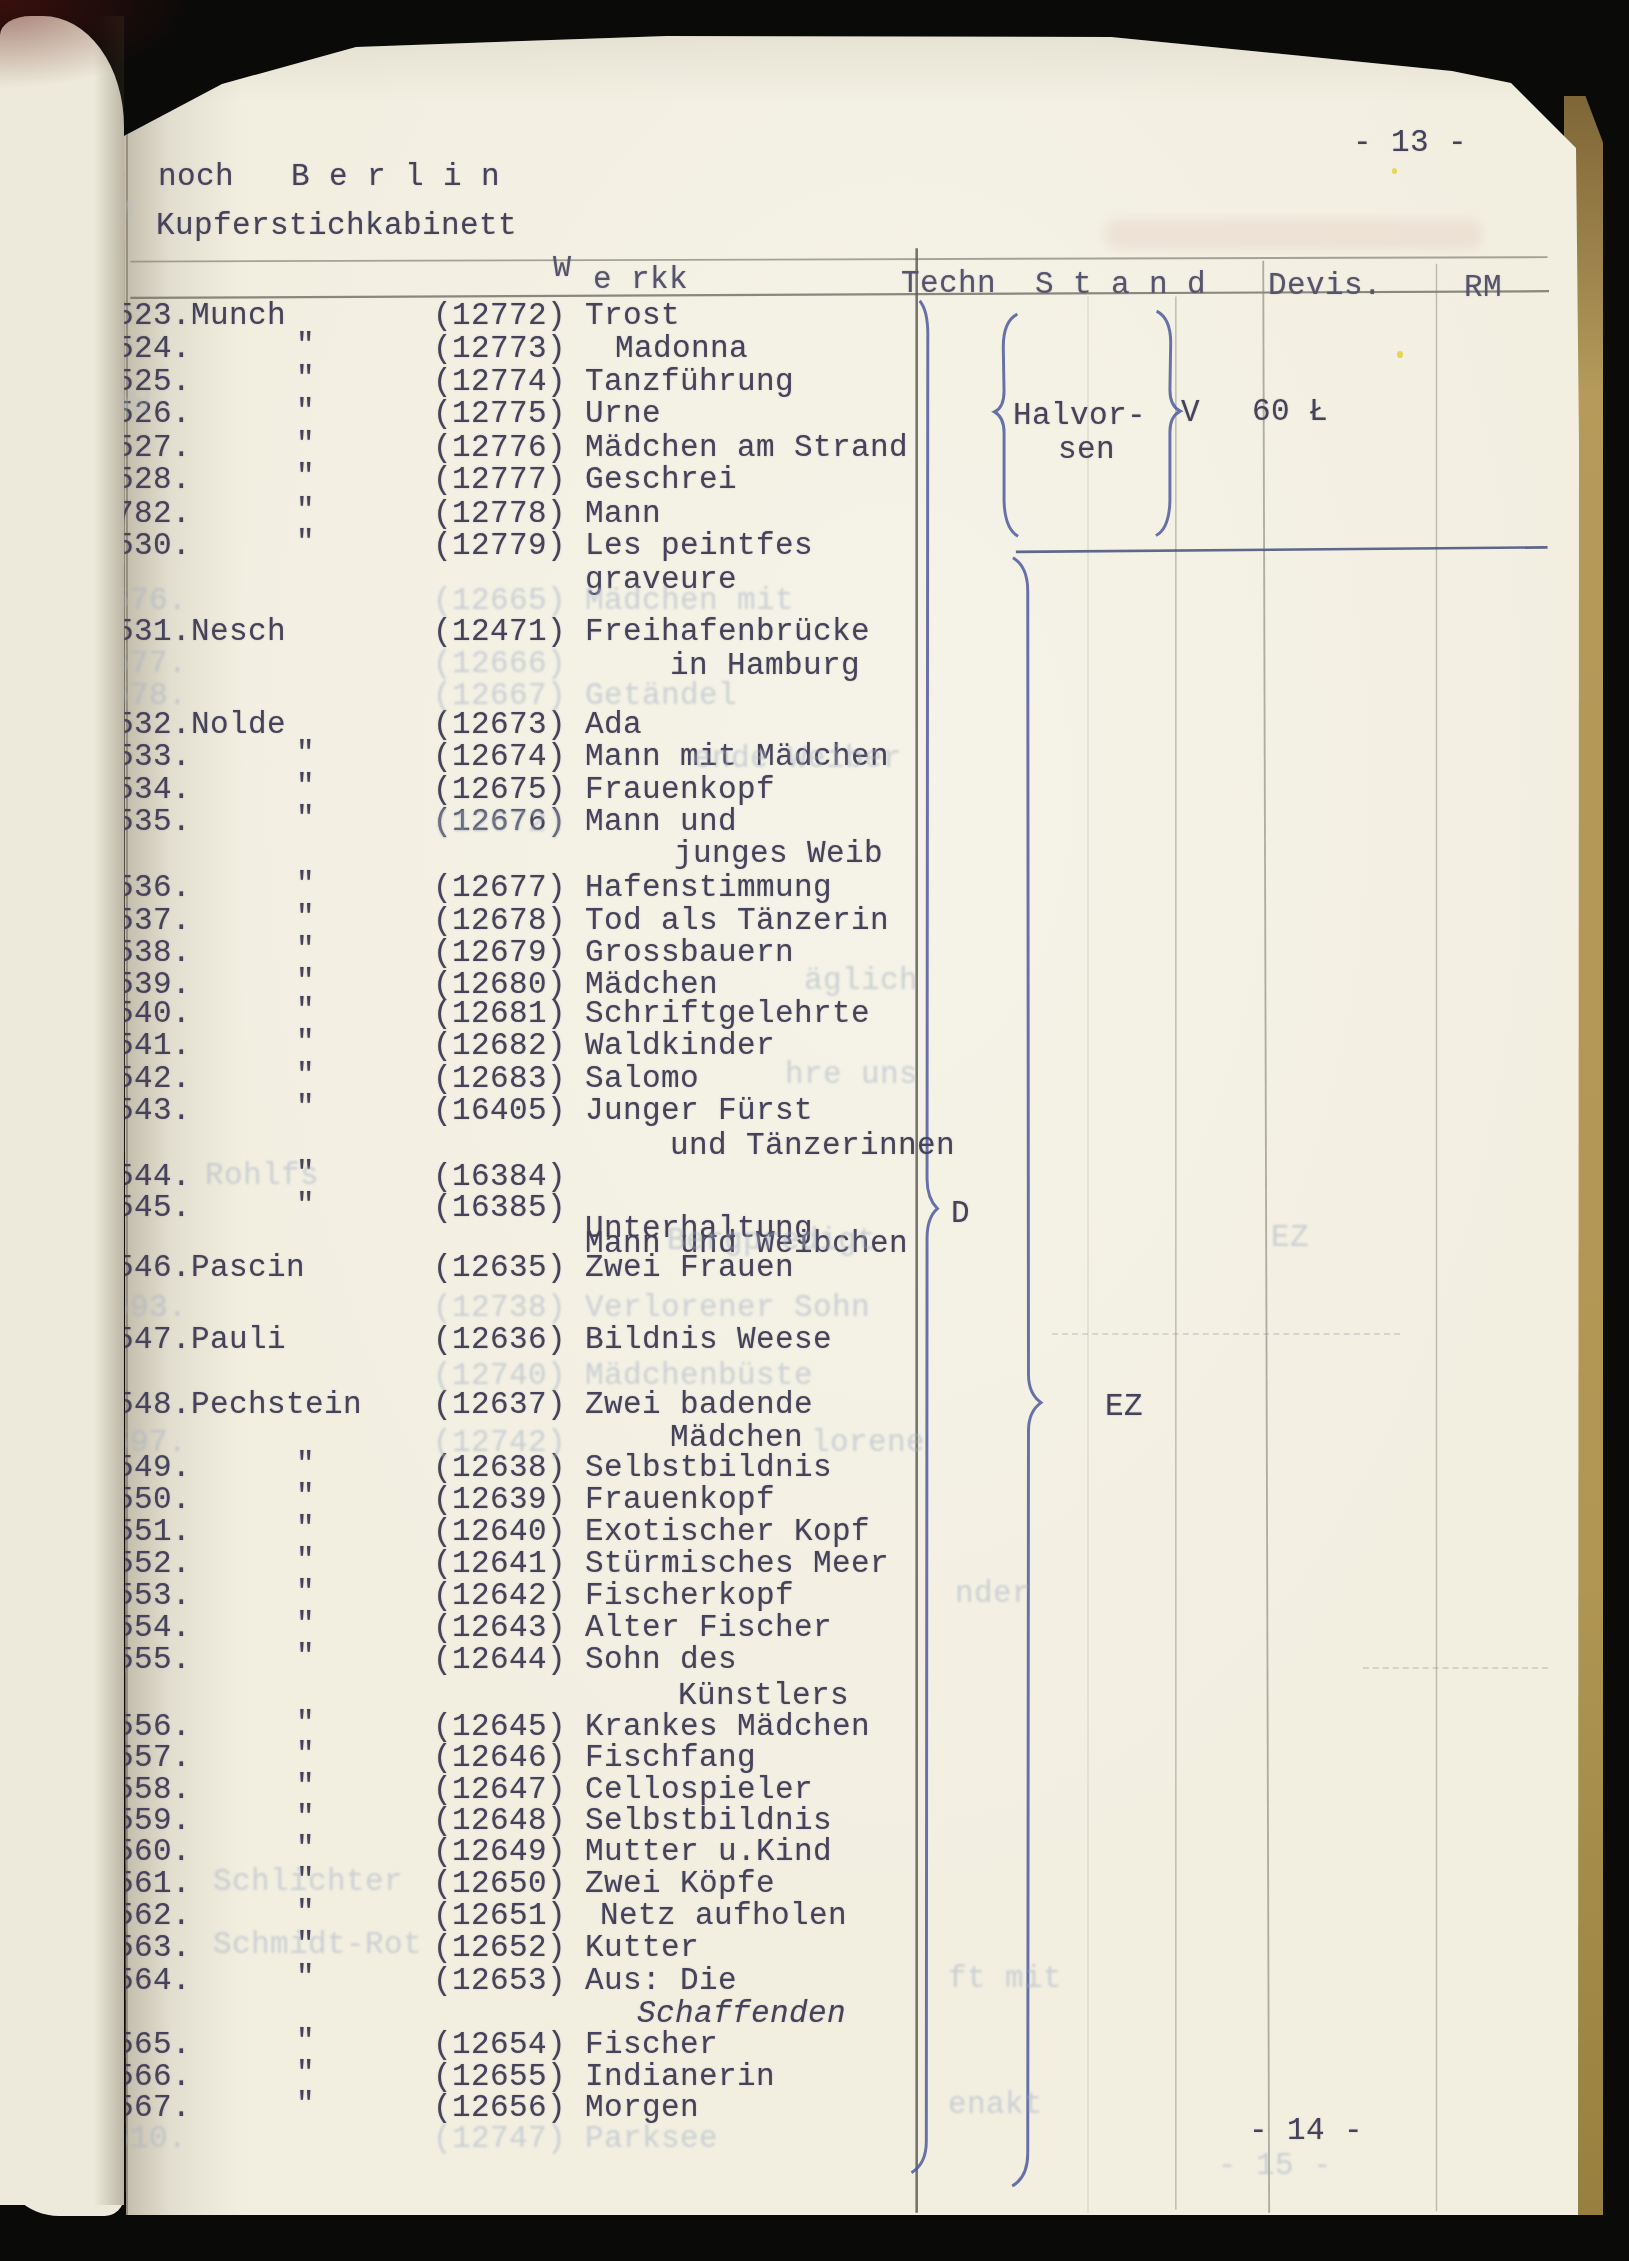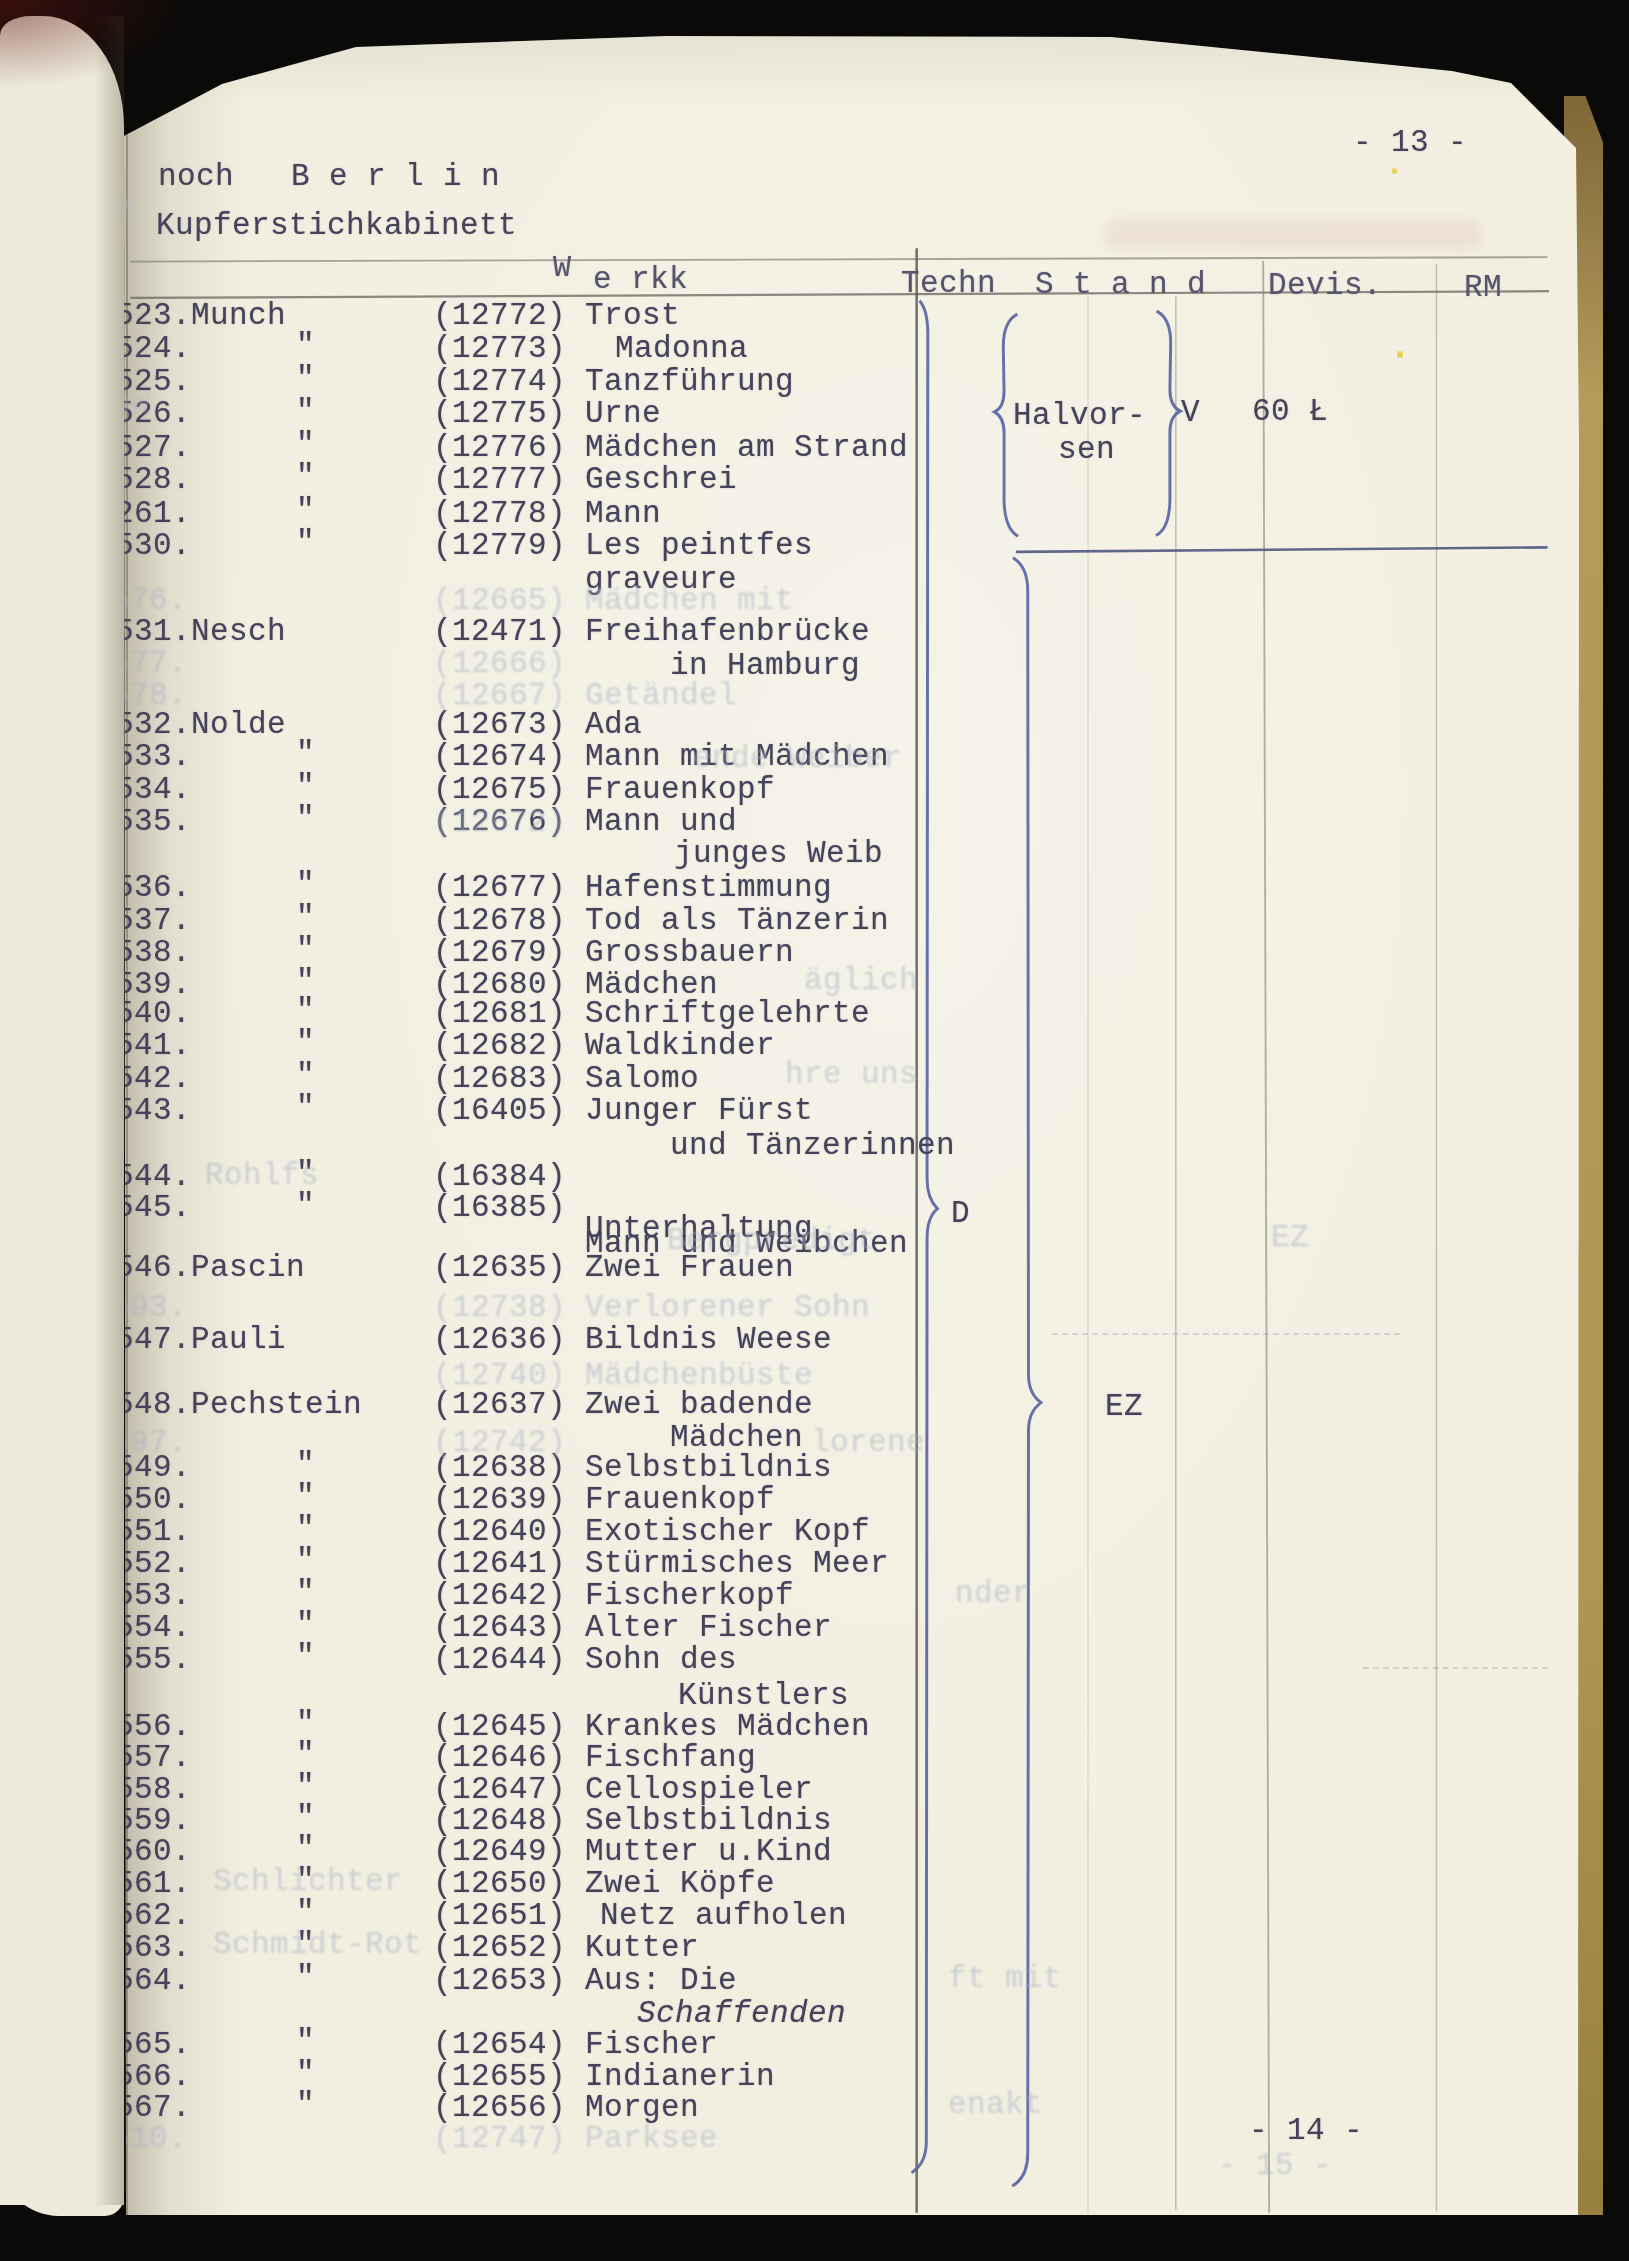--- a/index.html
+++ b/index.html
@@ -119,21 +119,21 @@
           <span class="tw" style="left: 433px; top: 398px;">(12775)</span>
           <span class="tw" style="left: 585px; top: 398px;">Urne</span>
           <span class="tw" style="left: 115px; top: 432px;">527.</span>
           <span class="tw" style="left: 296px; top: 429px;">"</span>
           <span class="tw" style="left: 433px; top: 432px;">(12776)</span>
           <span class="tw" style="left: 585px; top: 432px;">Mädchen am Strand</span>
           <span class="tw" style="left: 115px; top: 464px;">528.</span>
           <span class="tw" style="left: 296px; top: 461px;">"</span>
           <span class="tw" style="left: 433px; top: 464px;">(12777)</span>
           <span class="tw" style="left: 585px; top: 464px;">Geschrei</span>
-          <span class="tw" style="left: 115px; top: 498px;">261.</span>
+          <span class="tw" style="left: 115px; top: 498px;">782.</span>
           <span class="tw" style="left: 296px; top: 495px;">"</span>
           <span class="tw" style="left: 433px; top: 498px;">(12778)</span>
           <span class="tw" style="left: 585px; top: 498px;">Mann</span>
           <span class="tw" style="left: 115px; top: 530px;">530.</span>
           <span class="tw" style="left: 296px; top: 527px;">"</span>
           <span class="tw" style="left: 433px; top: 530px;">(12779)</span>
           <span class="tw" style="left: 585px; top: 530px;">Les peintfes</span>
           <span class="tw" style="left: 585px; top: 564px;">graveure</span>
           <span class="tw" style="left: 115px; top: 616px;">531.</span>
           <span class="tw" style="left: 191px; top: 616px;">Nesch</span>

